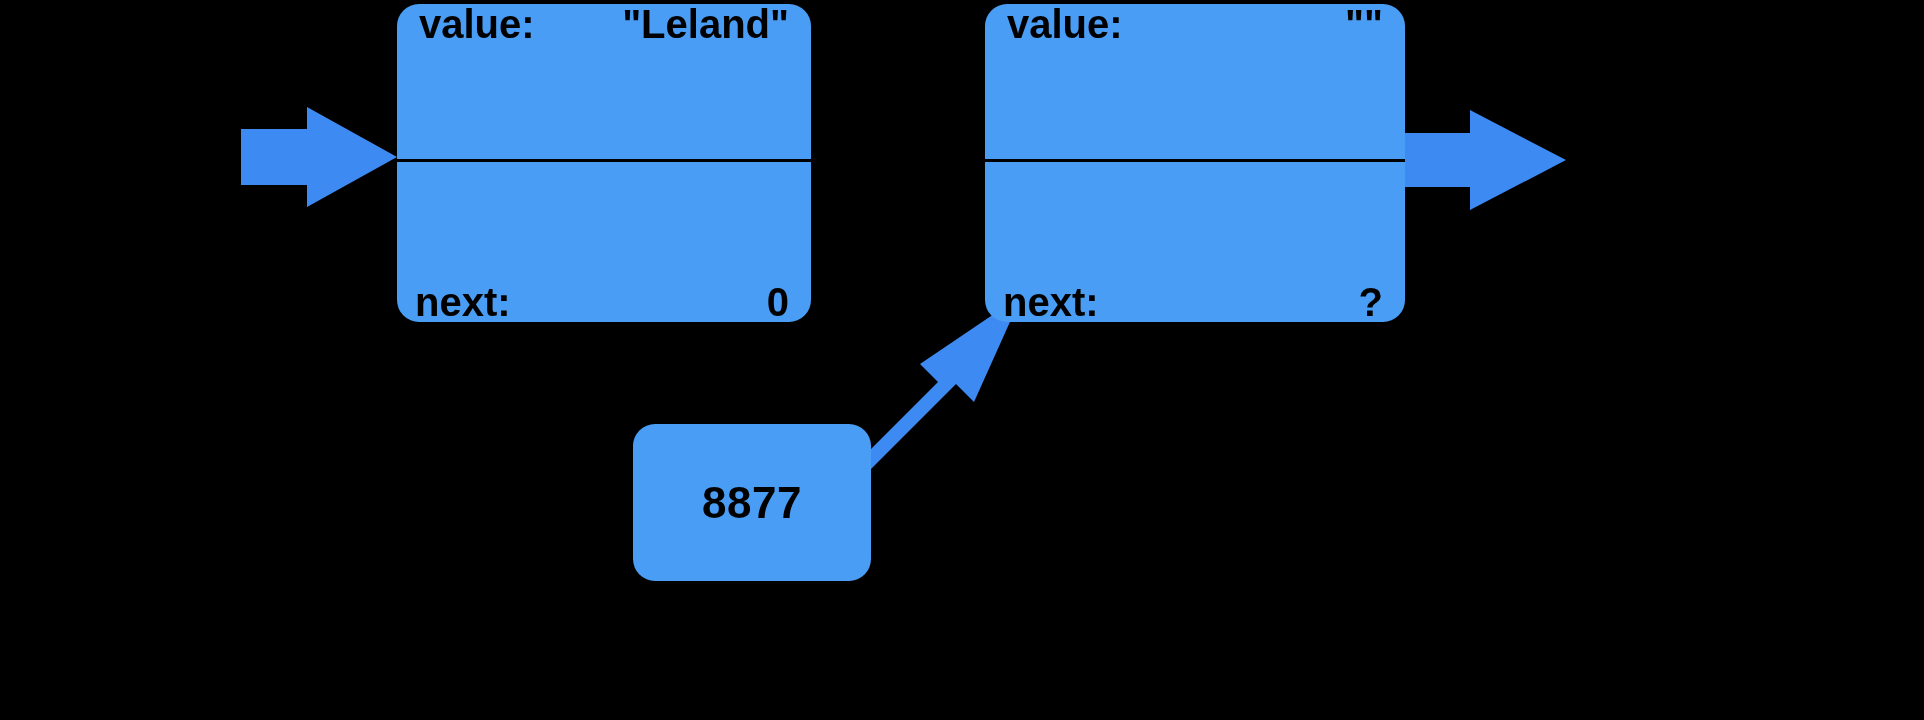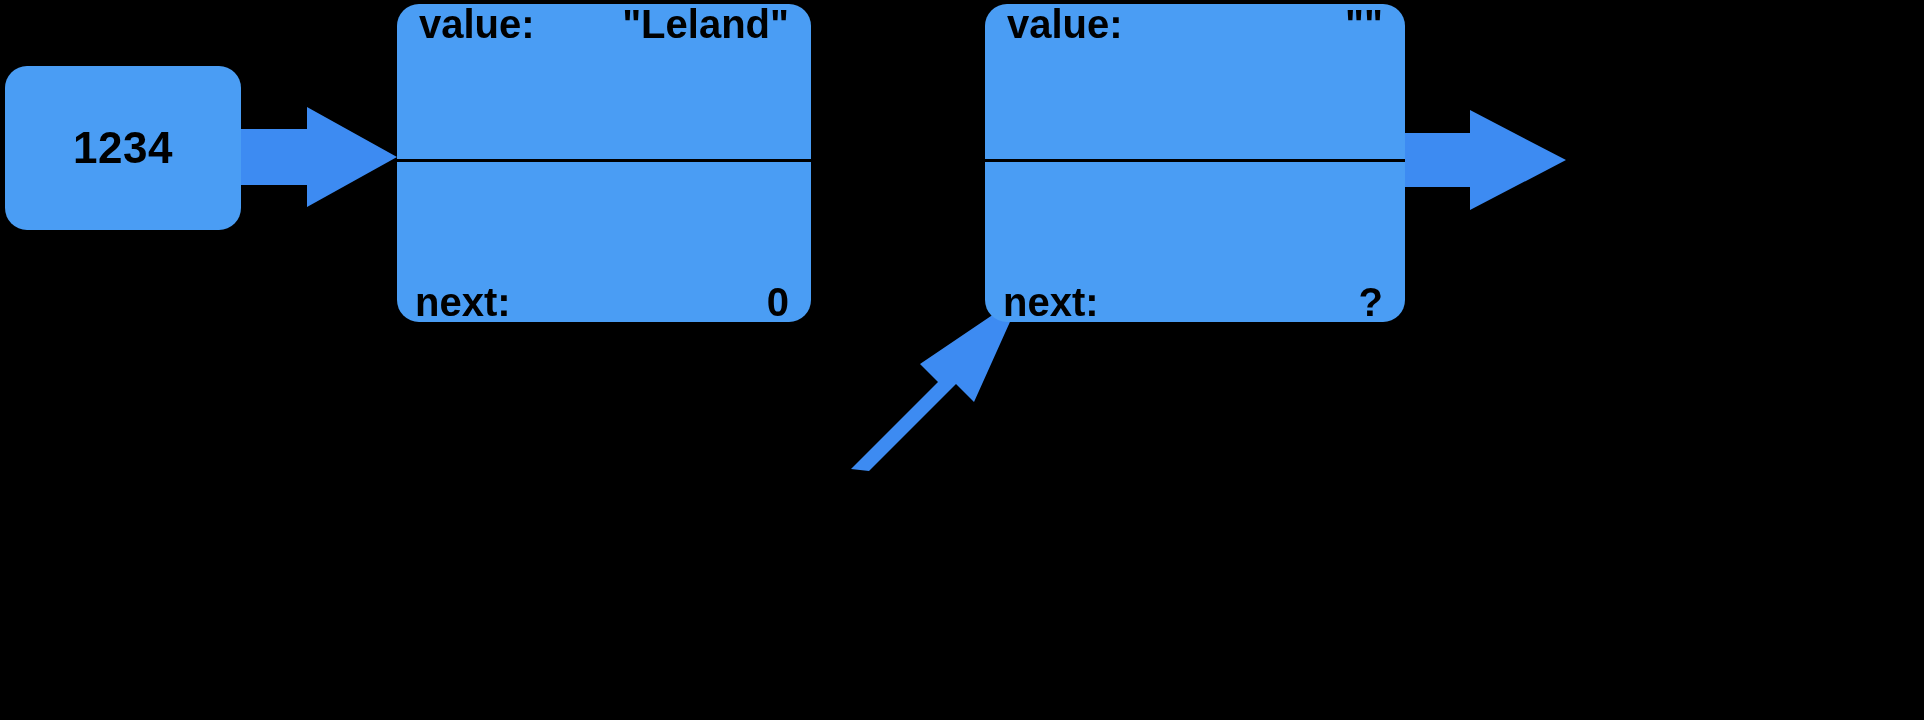--- a/index.html
+++ b/index.html
@@ -112,23 +112,20 @@
 
     <g>
       <path d="M 1405,133 L 1470,133 L 1470,110 L 1566,160 L 1470,210 L 1470,187 L 1405,187 Z" fill="#3d8bf2"></path>
     </g>
 
     <g>
       <path d="M 851,469 L 938,382 L 920,364 L 1022,295 L 974,402 L 956,384 L 869,471 Z" fill="#3d8bf2"></path>
     </g>
   </svg>
 
-  <div class="ptr-box" id="ptr-head">
-    <span class="ptr-label">1234</span>
-  </div>
 
   <div class="node-box" id="node-1">
     <div class="node-row top">
       <span class="field-key">value:</span>
       <span class="field-val">"Leland"</span>
       <div class="node-divider"></div>
     </div>
     <div class="node-row">
       <span class="field-key">next:</span>
       <span class="field-val">0</span>
@@ -140,14 +137,17 @@
       <span class="field-key">value:</span>
       <span class="field-val">""</span>
       <div class="node-divider"></div>
     </div>
     <div class="node-row">
       <span class="field-key">next:</span>
       <span class="field-val">?</span>
     </div>
   </div>
 
+  <div class="ptr-box" id="ptr-tail">
+    <span class="ptr-label">8877</span>
+  </div>
 
 </div>
 
 </body></html>

